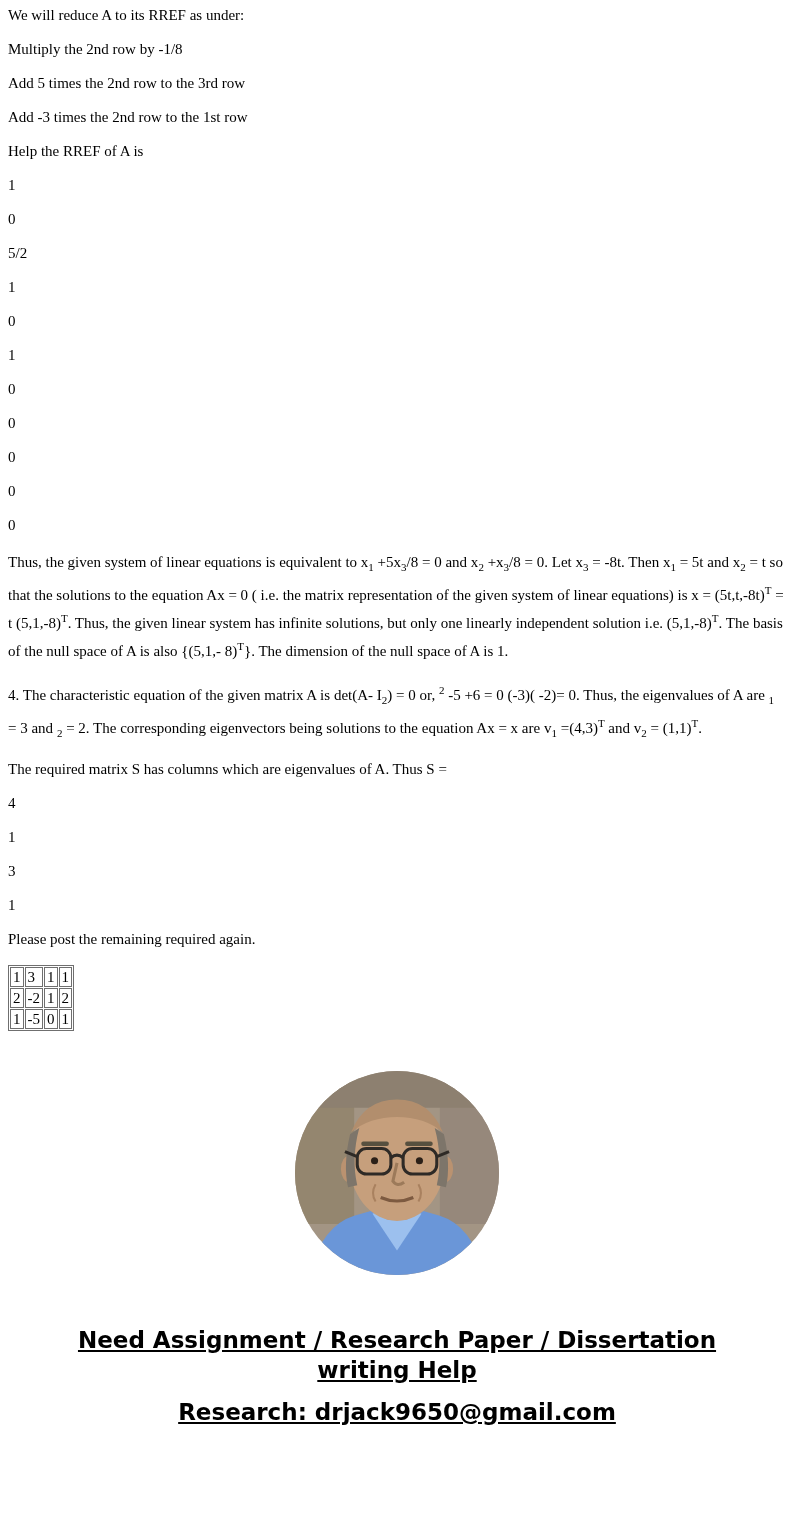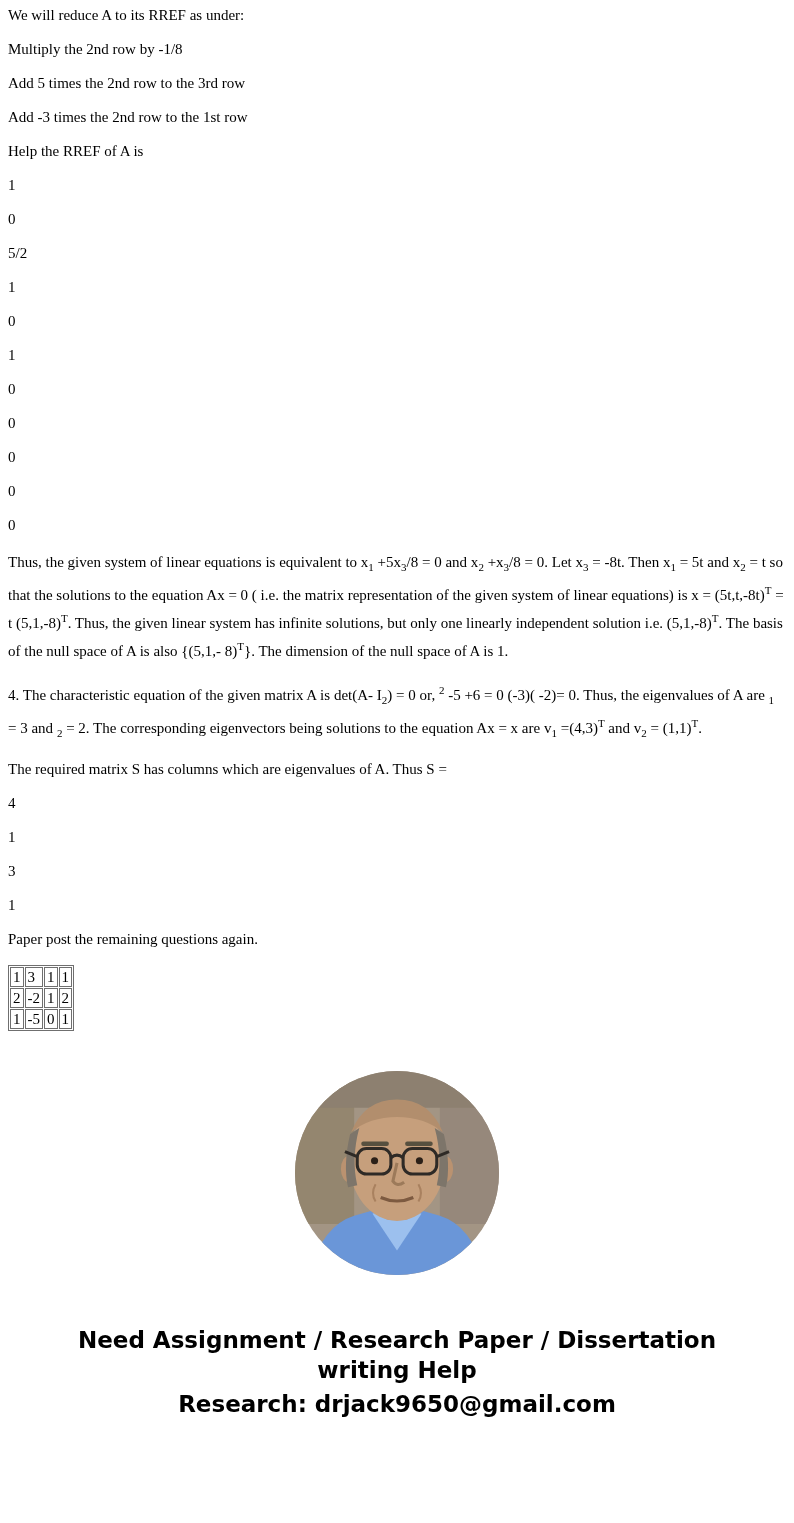--- a/index.html
+++ b/index.html
@@ -49,21 +49,21 @@
     width: 746px;
     margin: 50px auto 0 auto;
     text-align: center;
     font-family: "DejaVu Sans", sans-serif;
     font-weight: bold;
     font-size: 23px;
     line-height: 30px;
     color: #000000;
     padding-bottom: 30px;
   }
-  .footer-line { margin: 4px; }
+  .footer-line { margin: 12px; text-decoration: underline; }
 </style>
 </head>
 <body>
 
 <div class="doc">
 
   <div class="line">We will reduce A to its RREF as under:</div>
   <div class="line">Multiply the 2nd row by -1/8</div>
   <div class="line">Add 5 times the 2nd row to the 3rd row</div>
   <div class="line">Add -3 times the 2nd row to the 1st row</div>
@@ -85,21 +85,21 @@
 
   <p class="para"><span>4. The characteristic equation of the given matrix A is det(A- I</span><sub>2</sub><span>) = 0 or, </span><sup>2</sup><span>  -5 +6 = 0 (-3)( -2)= 0. Thus, the eigenvalues of A are </span><sub>1</sub><span> = 3 and </span><sub>2</sub><span> = 2. The corresponding eigenvectors being solutions to the equation Ax = x are v</span><sub>1</sub><span> =(4,3)</span><sup>T</sup><span> and v</span><sub>2</sub><span> = (1,1)</span><sup>T</sup><span>.</span></p>
 
   <div class="line">The required matrix S has columns which are eigenvalues of A. Thus S =</div>
 
   <div class="line">4</div>
   <div class="line">1</div>
   <div class="line">3</div>
   <div class="line">1</div>
 
-  <div class="line">Paper post the remaining questions again.</div>
+  <div class="line">Please post the remaining required again.</div>
 
   <table class="matrix">
     <tbody>
       <tr>
         <td>1</td>
         <td>3</td>
         <td>1</td>
         <td>1</td>
       </tr>
       <tr>

